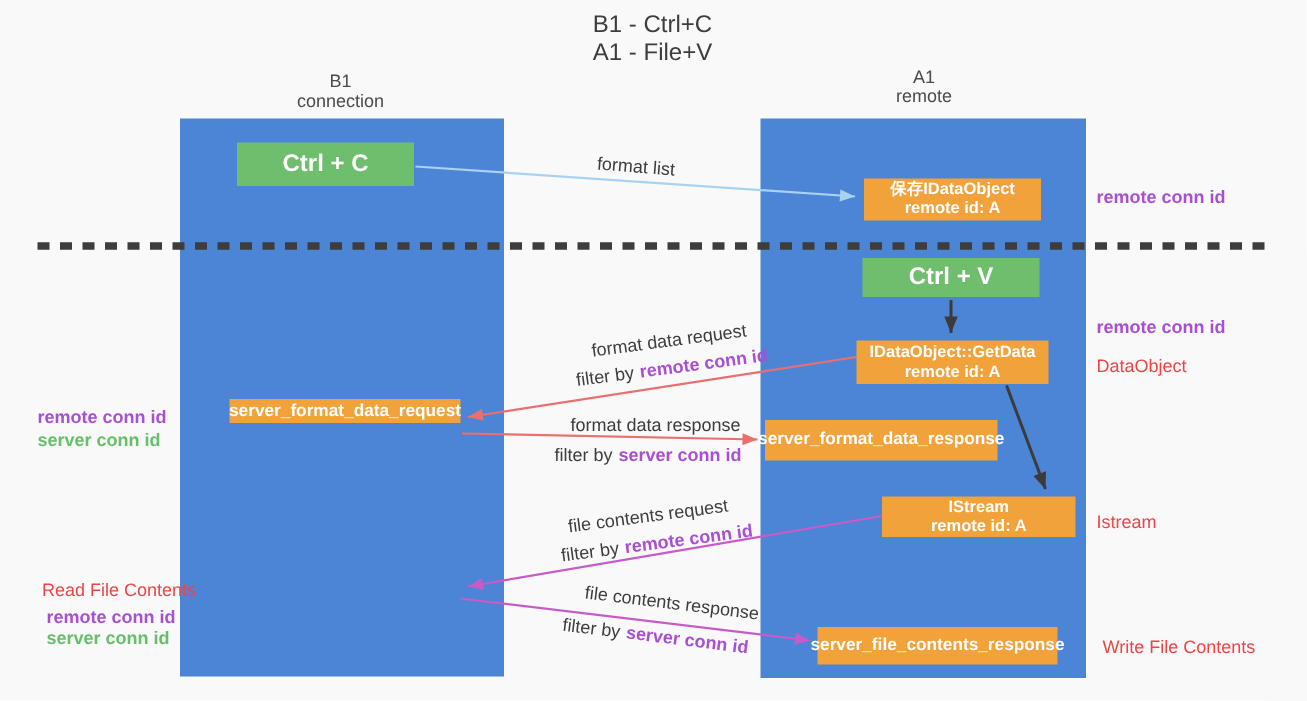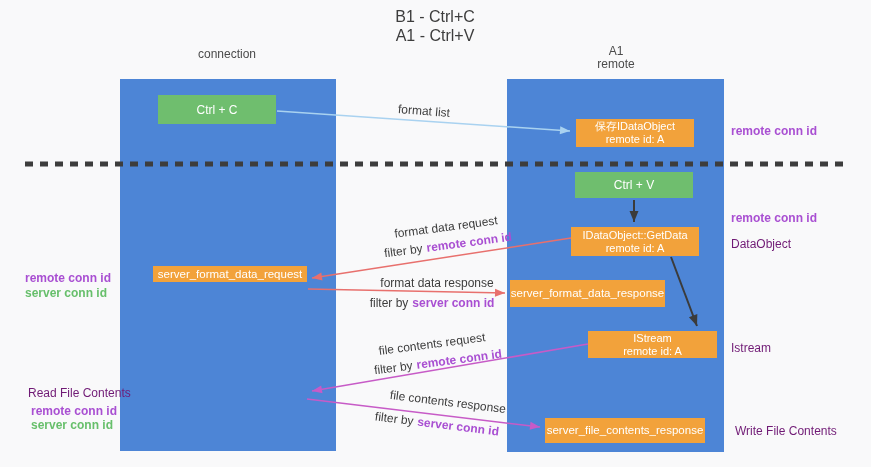--- a/index.html
+++ b/index.html
@@ -8,24 +8,24 @@
     font-family:"Liberation Sans","DejaVu Sans",sans-serif;overflow:hidden;padding-left:24px;
   }
   .arrows{position:absolute;left:0;top:0;z-index:3;pointer-events:none;}
   .title{position:absolute;left:310px;top:7px;width:250px;text-align:center;
     color:#3d3d3d;font-size:16px;line-height:19px;z-index:4;}
   .hdr{position:absolute;width:140px;text-align:center;color:#4b4b4b;
     font-size:12px;line-height:13px;z-index:4;}
   .col-rect{position:absolute;background:#4d85d6;z-index:1;}
   .node{position:absolute;display:flex;flex-direction:column;align-items:center;
     justify-content:center;color:#fff;text-align:center;z-index:4;}
-  .green{background:#6fbe6e;font-size:12px;}
-  .orange{background:#f2a23b;font-size:11.5px;line-height:13px;}
+  .green{background:#6fbe6e;font-size:16px;font-weight:bold;}
+  .orange{background:#f2a23b;font-size:11.5px;line-height:13px;font-weight:bold;}
   .orange.small{font-size:11px;}
-  .side{position:absolute;font-size:12px;color:#701a75;white-space:nowrap;z-index:4;line-height:14px;}
+  .side{position:absolute;font-size:12px;color:#ef4444;white-space:nowrap;z-index:4;line-height:14px;}
   .purple{color:#a94fd2;font-weight:bold;}
   .greent{color:#67bf6b;font-weight:bold;}
   .mid{position:absolute;font-size:12px;color:#3d3d3d;white-space:nowrap;z-index:5;
     transform:translate(-50%,-50%);}
   .rneg{transform:translate(-50%,-50%) rotate(-7.5deg);}
   .rpos{transform:translate(-50%,-50%) rotate(7deg);}
   .rlist{transform:translate(-50%,-50%) rotate(4.5deg);}
   .gap{margin-left:4px;}
 </style>
 </head>
@@ -64,24 +64,25 @@
 
     <line x1="308" y1="289" x2="505" y2="293" stroke="#e8706d" stroke-width="1.5" marker-end="url(#ah-red)"></line>
 
     <line x1="588" y1="344" x2="312" y2="391" stroke="#c75bc7" stroke-width="1.5" marker-end="url(#ah-mag)"></line>
 
     <line x1="307" y1="399" x2="540" y2="427" stroke="#c75bc7" stroke-width="1.5" marker-end="url(#ah-mag)"></line>
   </svg>
 
   <div class="title">
     <div>B1 - Ctrl+C</div>
-    <div>A1 - Ctrl+V</div>
+    <div>A1 - File+V</div>
   </div>
 
   <div class="hdr" style="left:157px;top:48px;">
+    <div>B1</div>
     <div>connection</div>
   </div>
   <div class="hdr" style="left:546px;top:45px;">
     <div>A1</div>
     <div>remote</div>
   </div>
 
   <div class="node green" style="left:158px;top:95px;width:118px;height:29px;">
     <span>Ctrl + C</span>
   </div>

